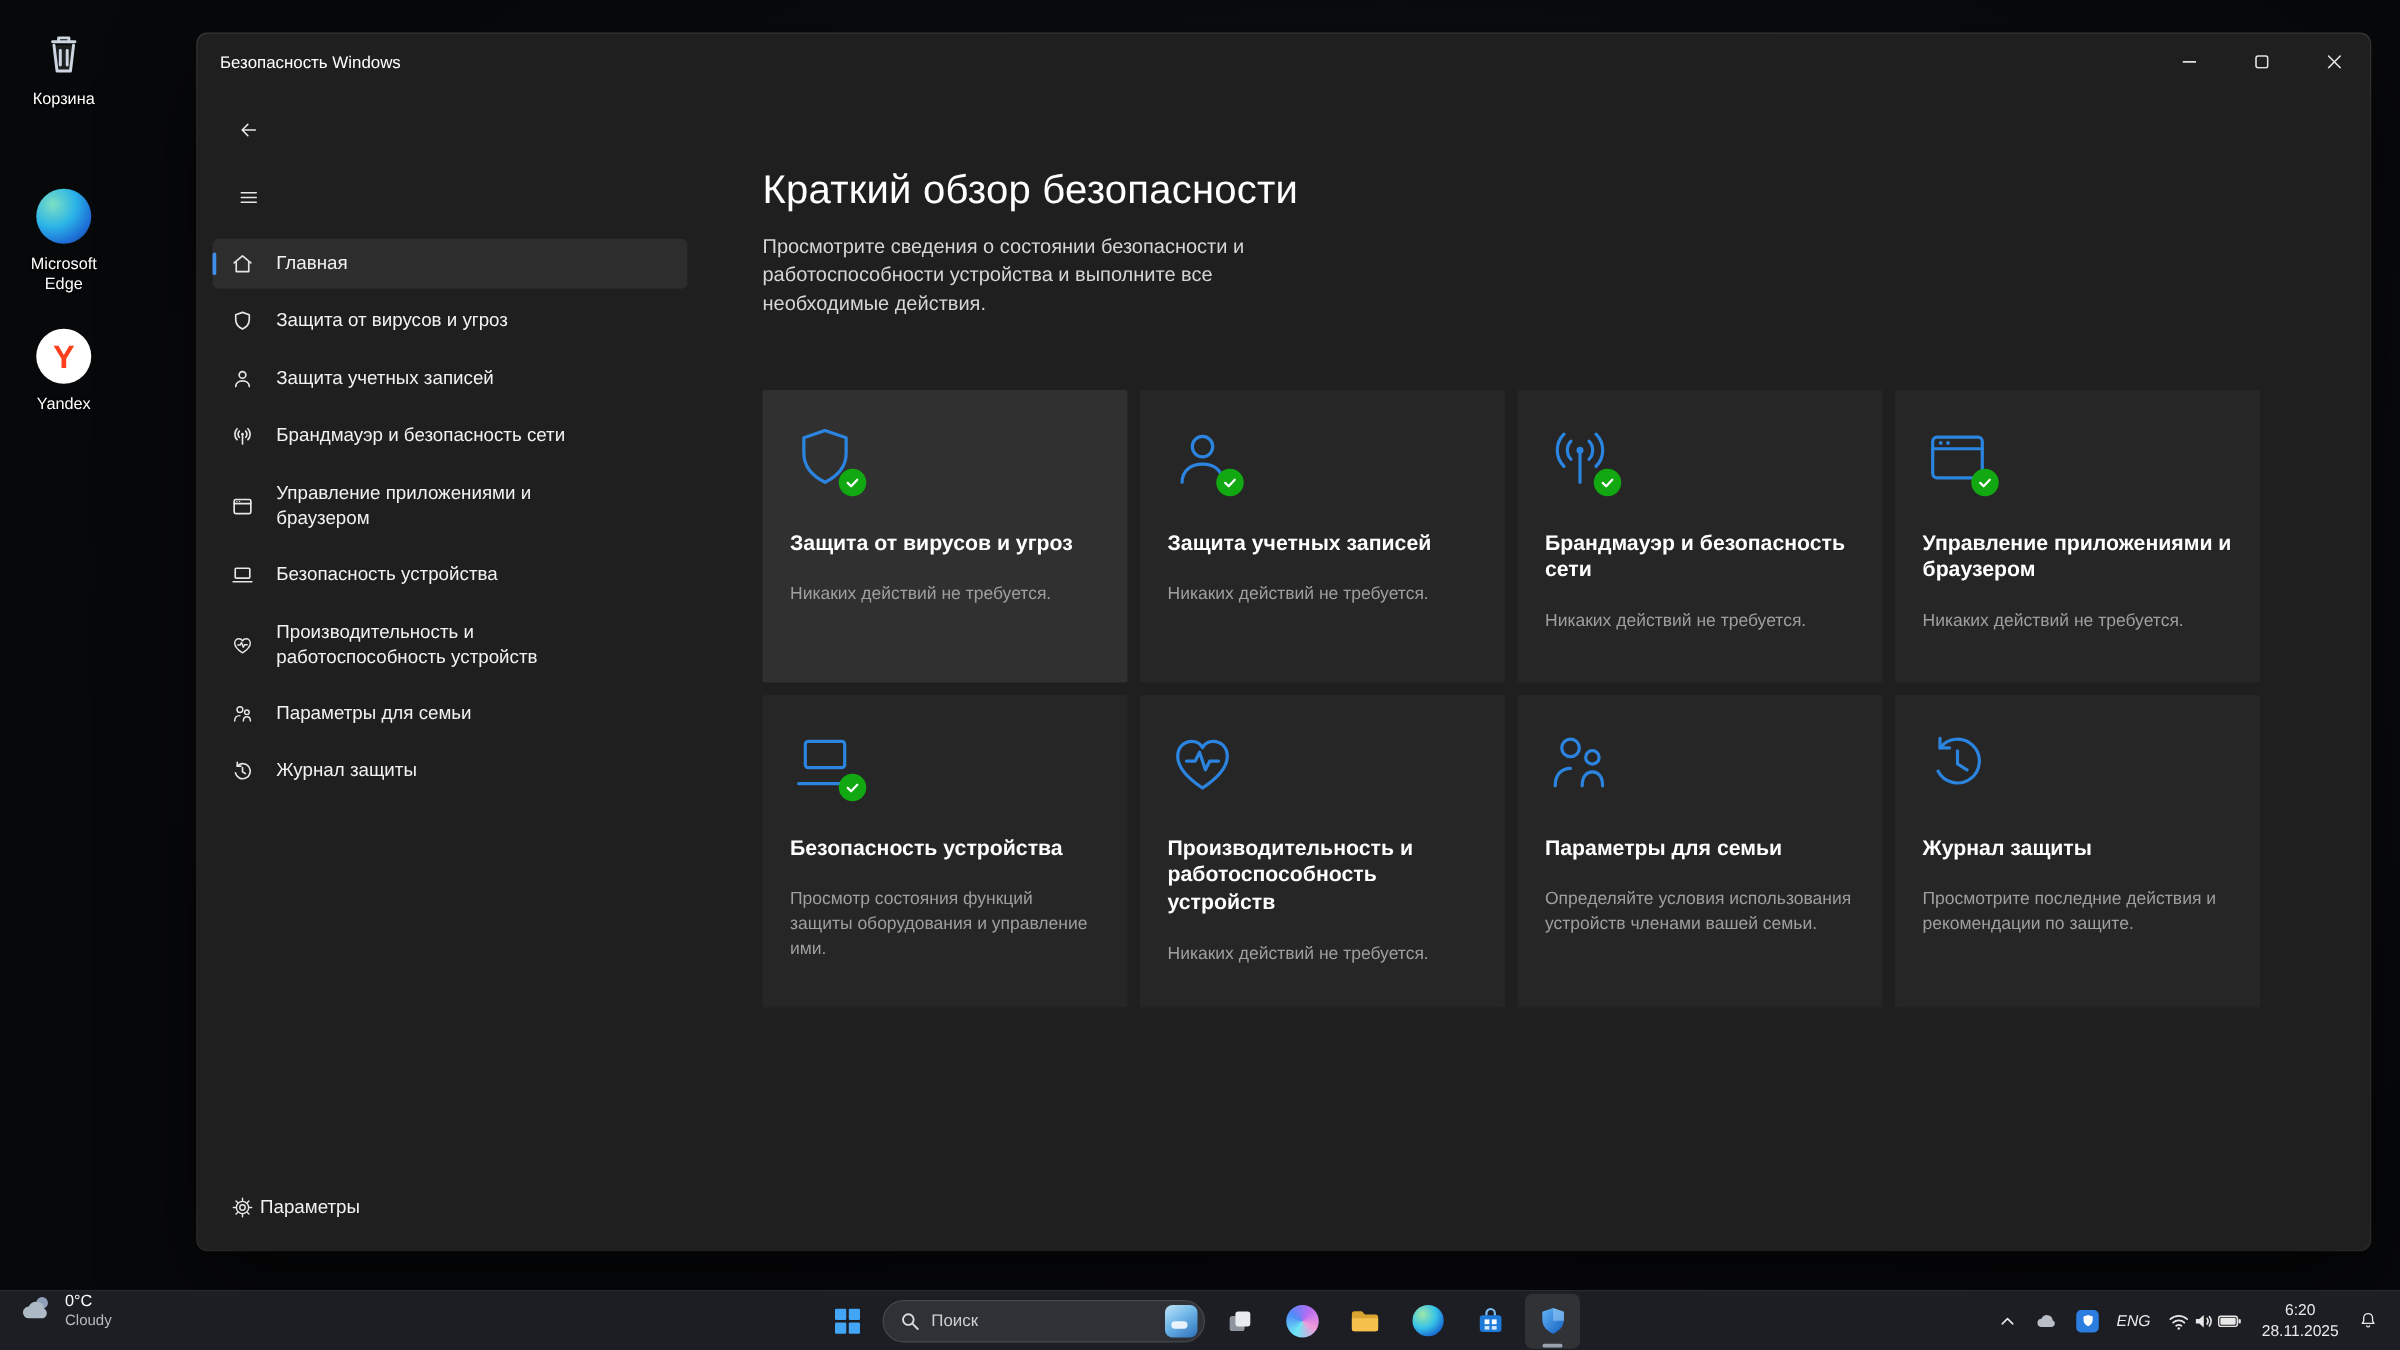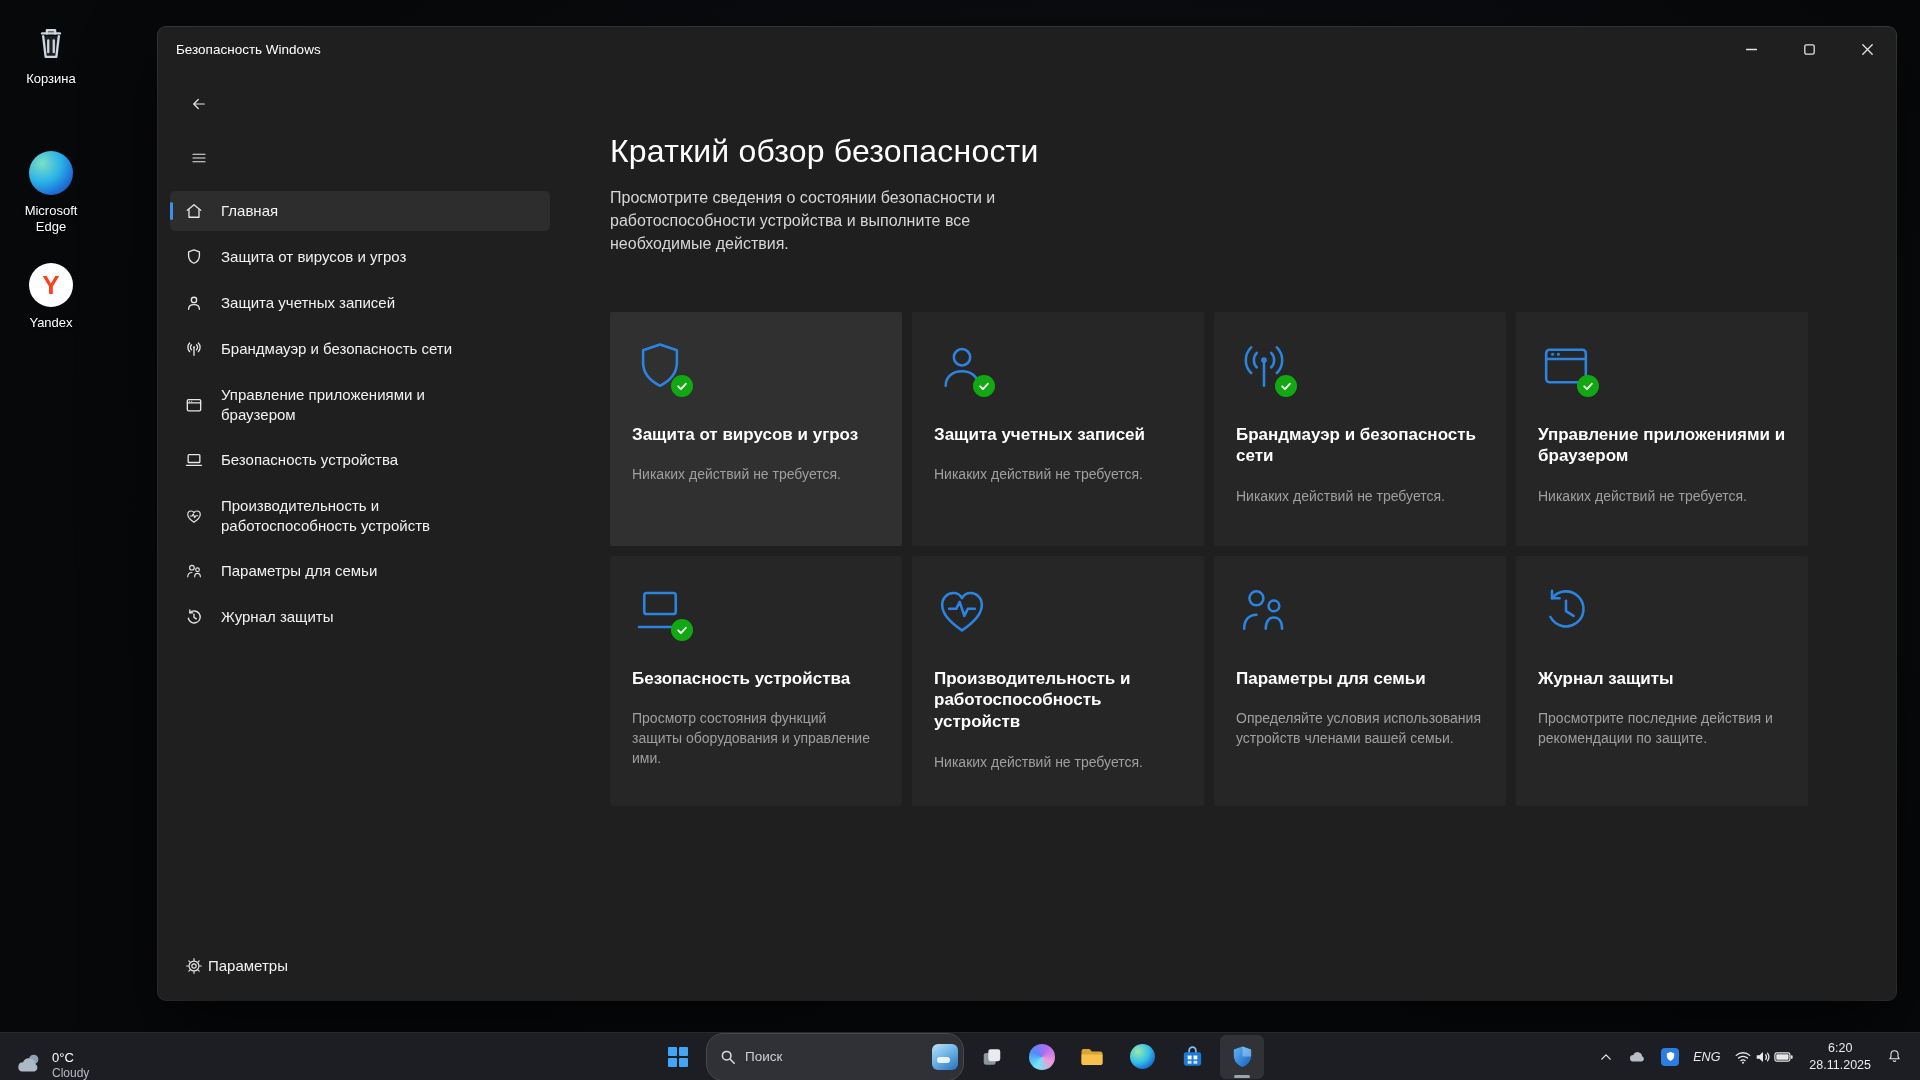--- a/index.html
+++ b/index.html
@@ -69,35 +69,35 @@
   .badge { position:absolute; right:-5px; bottom:-3px; width:22px; height:22px; border-radius:50%;
     background:#11a811; display:flex; align-items:center; justify-content:center; }
   .badge svg { width:14px; height:14px; }
   .card-title { font-size:17px; font-weight:700; line-height:1.28; color:#ffffff; }
   .card-desc { margin-top:20px; font-size:14px; line-height:1.4; color:#9f9f9f; }
 
   
   .taskbar { position:absolute; left:0; right:0; bottom:0; height:48px;
     background:#1c1e23; border-top:1px solid rgba(255,255,255,.05);
     display:flex; align-items:center; }
-  .tb-weather { display:flex; align-items:flex-end; gap:8px; padding:0 14px; height:100%;
+  .tb-weather { display:flex; align-items:flex-start; gap:8px; padding:0 14px; height:100%;
     cursor:pointer; }
   .tb-weather-text { display:flex; flex-direction:column; line-height:1.2; }
   .tb-temp { font-size:13px; color:#fff; }
   .tb-cond { font-size:12px; color:#b6bac1; }
   .tb-center { position:absolute; left:50%; top:0; transform:translateX(-50%); height:100%;
     display:flex; align-items:center; gap:6px; }
   .tb-icon-btn { width:44px; height:44px; border-radius:6px; display:flex; align-items:center;
     justify-content:center; position:relative; cursor:pointer; }
   .tb-icon-btn.active { background:rgba(255,255,255,.09); }
   .run-indicator { position:absolute; bottom:1px; left:50%; transform:translateX(-50%);
     width:16px; height:3px; border-radius:2px; background:#9aa3b0; }
   .win-logo { width:20px; height:20px; display:grid; grid-template-columns:1fr 1fr; gap:2px; }
   .win-logo span { background:#42a5f5; border-radius:1px; }
-  .search-pill { height:48px; width:258px; border-radius:17px; background:#2f3136;
+  .search-pill { height:34px; width:258px; border-radius:17px; background:#2f3136;
     border:1px solid #46484e; display:flex; align-items:center; gap:9px; padding:0 5px 0 13px;
     cursor:text; }
   .search-pill input { flex:1; min-width:0; background:transparent; border:none; outline:none;
     color:#d8d8d8; font-size:13.5px; font-family:inherit; }
   .search-pill input::placeholder { color:#cfcfcf; }
   .search-thumb { width:26px; height:26px; border-radius:6px; flex:0 0 auto;
     background:linear-gradient(145deg,#bfe3f7 0%,#6fb6e8 45%,#2b6fb8 100%); position:relative; }
   .search-thumb::after { content:""; position:absolute; left:5px; top:13px; width:13px; height:6px;
     border-radius:4px; background:rgba(255,255,255,.85); }
   .copilot-orb { width:26px; height:26px; border-radius:50%;

